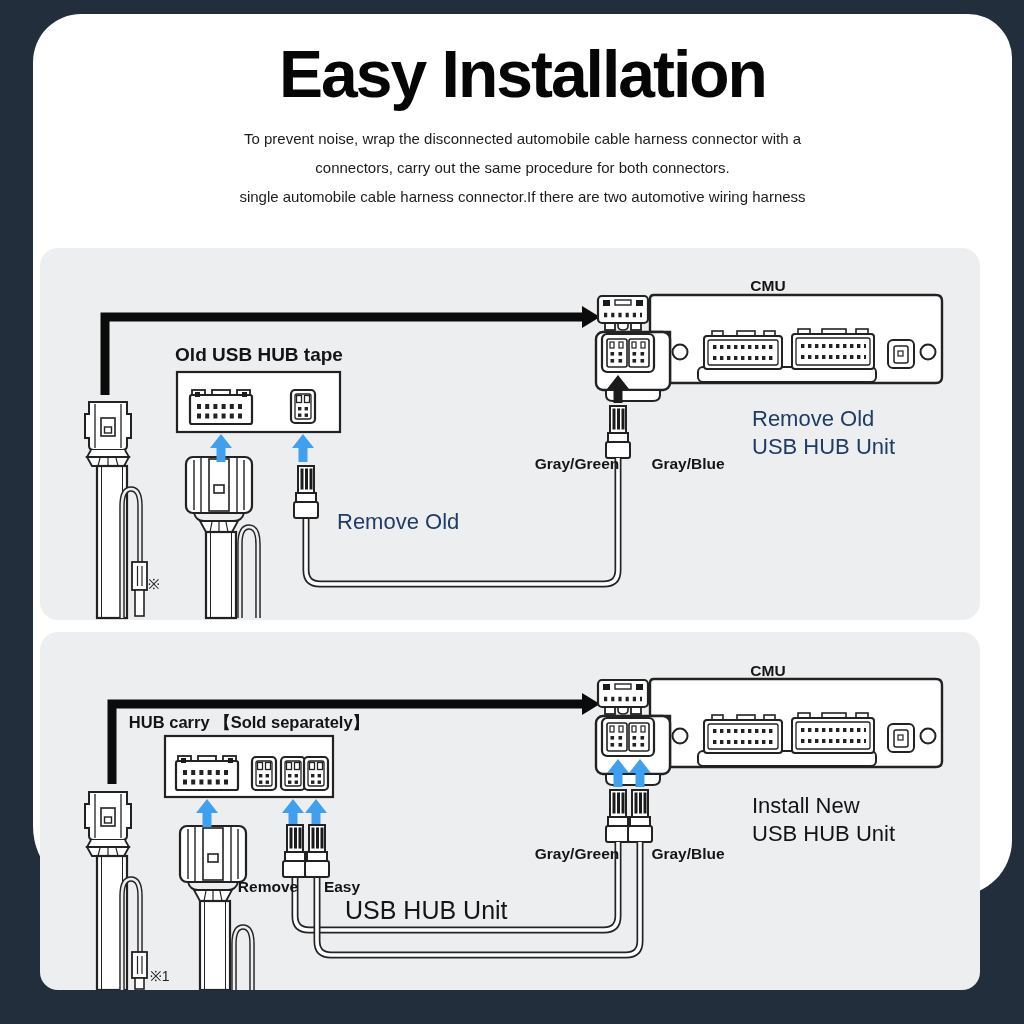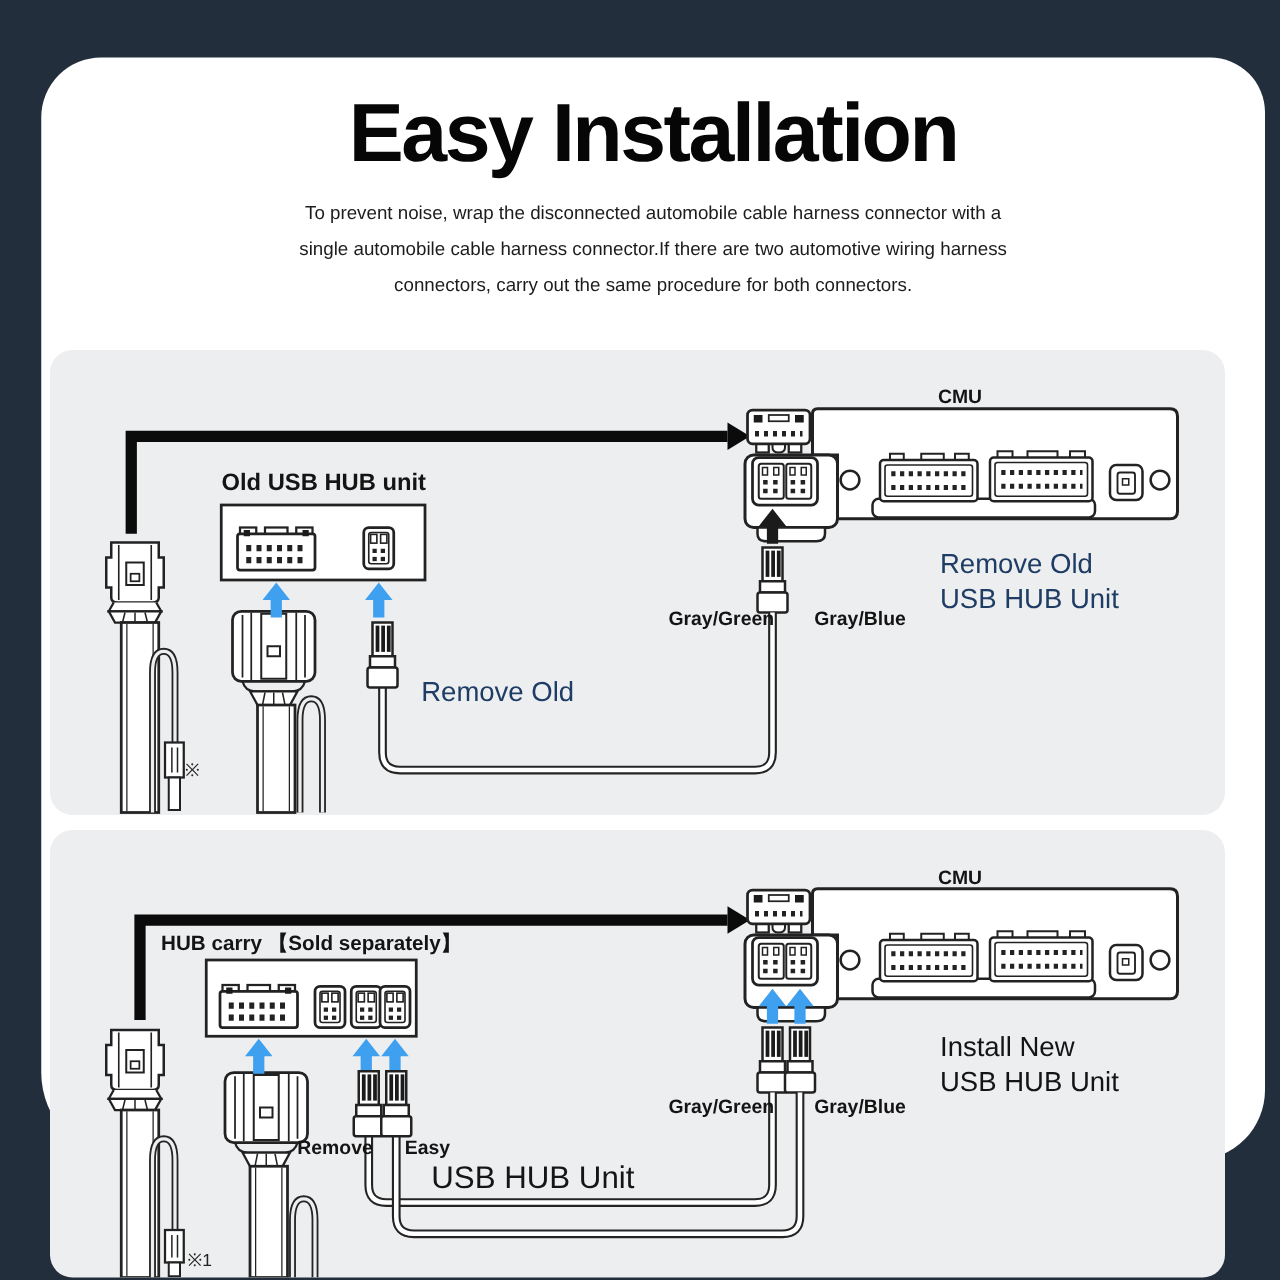--- a/index.html
+++ b/index.html
@@ -5,21 +5,20 @@
   html,body{margin:0;padding:0;}
   body{
     width:1024px;height:1024px;position:relative;overflow:hidden;
     background:#232E3C;
     font-family:"Liberation Sans",sans-serif;
   }
   .card{
     position:absolute;left:33px;top:14px;width:979px;height:882px;
     background:#ffffff;
     border-radius:48px 44px 56px 70px;
-    margin-top:32px;
   }
   .title{
     position:absolute;top:22px;left:0;width:100%;text-align:center;
     font-size:66px;font-weight:700;letter-spacing:-2px;color:#060606;
     white-space:nowrap;
   }
   .desc{
     position:absolute;top:110px;left:0;width:100%;text-align:center;
     font-size:15px;line-height:29px;color:#1c1c1c;
   }
@@ -52,22 +51,22 @@
 </style>
 </head>
 <body>
 
 <div class="card">
 
   <h1 class="title" style="margin:0;">Easy Installation</h1>
 
   <div class="desc">
     <div>To prevent noise, wrap the disconnected automobile cable harness connector with a</div>
+    <div>connectors, carry out the same procedure for both connectors.</div>
     <div>single automobile cable harness connector.If there are two automotive wiring harness</div>
-    <div>connectors, carry out the same procedure for both connectors.</div>
   </div>
 
   <section class="panel panel-top">
     <svg width="940" height="372" viewBox="0 0 940 372">
       <defs>
         <g id="arrow-up">
           <polygon points="0,0 11,14 4.5,14 4.5,28 -4.5,28 -4.5,14 -11,14"></polygon>
         </g>
         <g id="usb-plug">
           <rect x="4" y="0" width="16" height="27" fill="#fff" stroke="#222" stroke-width="2"></rect>
@@ -209,21 +208,21 @@
 
       <rect x="137" y="124" width="163" height="60" fill="#fff" stroke="#222" stroke-width="2.2"></rect>
       <use href="#socket12" transform="translate(150,142)"></use>
       <use href="#socketS" transform="translate(251,142)"></use>
       <use href="#arrow-up" transform="translate(181,186)" fill="#3FA0F0"></use>
       <use href="#arrow-up" transform="translate(263,186)" fill="#3FA0F0"></use>
       <use href="#usb-plug" x="254" y="218"></use>
     </svg>
 
     <div class="lbl ctr" style="left:728px;top:29px;">CMU</div>
-    <div class="lbl ctr boxlbl" style="left:219px;top:96px;">Old USB HUB unit</div>
+    <div class="lbl ctr boxlbl" style="left:219px;top:96px;">Old USB HUB tape</div>
     <div class="lbl ctr" style="left:537px;top:207px;">Gray/Green</div>
     <div class="lbl ctr" style="left:648px;top:207px;">Gray/Blue</div>
     <div class="note" style="left:297px;top:260px;">
       <div>Remove Old</div>
     </div>
     <div class="note" style="left:712px;top:157px;">
       <div>Remove Old</div>
       <div>USB HUB Unit</div>
     </div>
     <div class="fn" style="left:108px;top:326px;">※</div>

